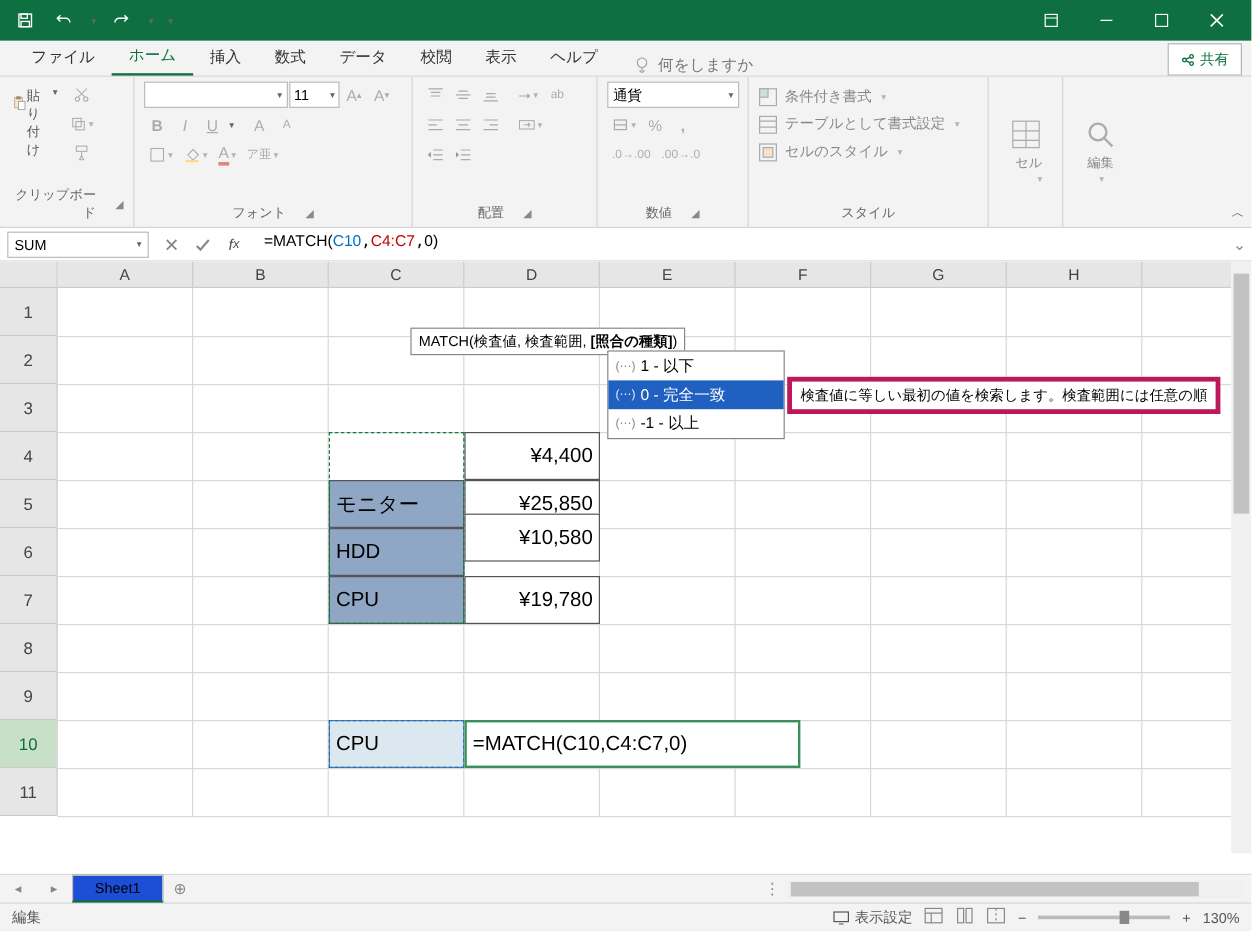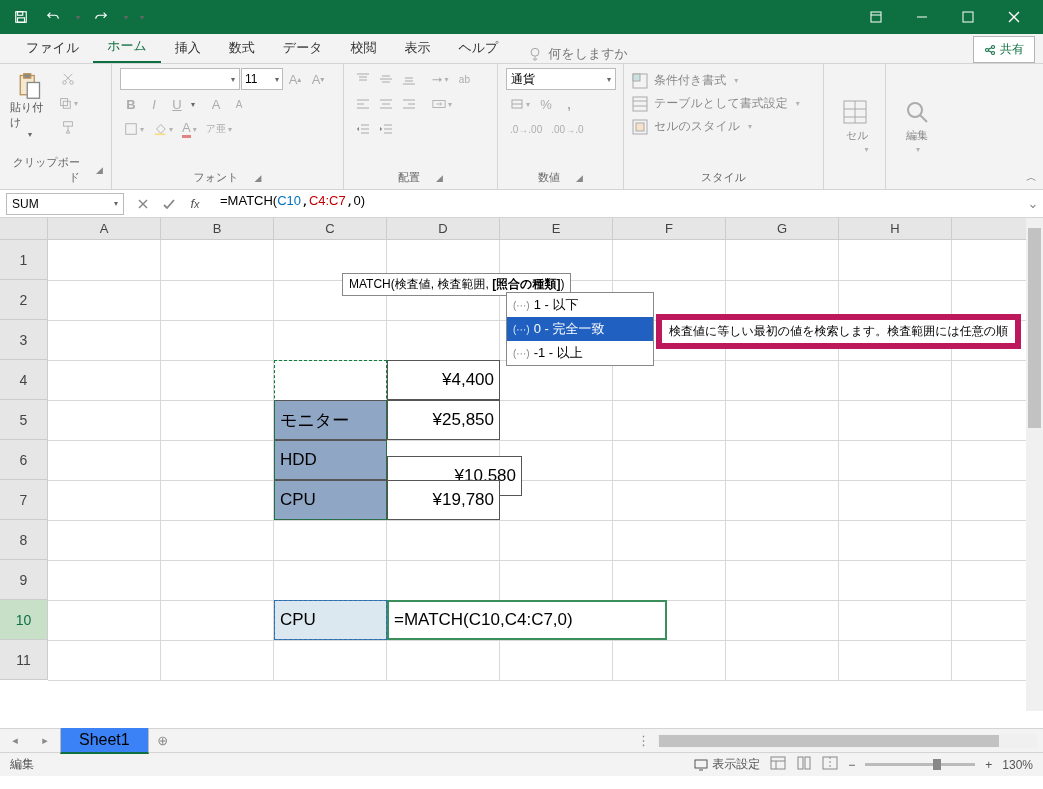--- a/index.html
+++ b/index.html
@@ -20,21 +20,21 @@
 .rgroup-body{flex:1;display:flex;gap:4px;align-items:flex-start}
 .rgroup-label{text-align:right;font-size:11px;color:#666;padding:2px 0;display:flex;justify-content:center;align-items:center;gap:16px}
 .rlauncher{font-size:9px;color:#888}
 .rbtn{padding:3px 4px;display:flex;align-items:center;justify-content:center;min-width:22px;height:22px;color:#555}
 .rbtn svg{width:14px;height:14px}
 .rbtn.disabled{opacity:.45}
 .rvstack{display:flex;flex-direction:column;gap:2px}
 .rhstack{display:flex;gap:1px;align-items:center}
 .font-combo{width:120px;height:22px;border:1px solid #bbb;background:#fff;font-size:12px;padding:0 4px;display:flex;align-items:center;justify-content:space-between}
 .size-combo{width:42px;height:22px;border:1px solid #bbb;background:#fff;font-size:12px;padding:0 3px;display:flex;align-items:center;justify-content:space-between}
-.paste-big{width:42px;display:flex;flex-direction:column;align-items:center;padding:4px 2px}
+.paste-big{width:42px;display:flex;flex-direction:row;align-items:flex-start;padding:4px 2px}
 .paste-big svg{width:28px;height:28px}
 .carrot{font-size:8px;color:#666;margin-left:2px}
 .collapse-ribbon{position:absolute;right:6px;bottom:4px;font-size:11px;color:#666}
 .formula-bar{height:28px;display:flex;align-items:center;border-bottom:1px solid #d4d4d4;background:#fff}
 .namebox{width:118px;height:22px;margin-left:6px;border:1px solid #bbb;display:flex;align-items:center;padding:0 5px;font-size:12px;justify-content:space-between}
 .fb-icons{display:flex;align-items:center;gap:0;margin-left:6px}
 .fb-ic{width:26px;height:22px;display:flex;align-items:center;justify-content:center;color:#888}
 .fb-input{flex:1;height:22px;border:none;padding:0 8px;font-size:13px;font-family:Consolas,monospace;outline:none;margin-left:4px}
 .grid-area{position:relative;height:510px;background:#fff;overflow:hidden}
 .colheads{position:absolute;top:0;left:48px;right:17px;height:22px;display:flex;background:#e6e6e6;border-bottom:1px solid #ccc}
@@ -48,34 +48,34 @@
 .cell.header-green{background:#9cc284;border:1px solid #555}
 .cell.blue-cell{background:#8fa6c5;border:1px solid #555}
 .cell.white-cell{background:#fff;border:1px solid #555;justify-content:flex-end}
 .marching{position:absolute;border:1.5px dashed #0e7c3a;pointer-events:none}
 .lightblue{background:#dbe8ef}
 .active-cell{position:absolute;border:2px solid #3b8f5a;background:#fff}
 .vscroll{position:absolute;top:0;right:0;width:17px;bottom:17px;background:#f0f0f0}
 .vthumb{position:absolute;top:10px;left:2px;right:2px;height:200px;background:#c2c2c2}
 .sheet-tabs{height:24px;display:flex;align-items:center;background:#f3f3f3;border-top:1px solid #d4d4d4}
 .st-nav{width:30px;text-align:center;color:#888;font-size:11px}
-.st-tab{padding:3px 18px;background:#3b82f6;border:1px solid #bbb;border-bottom:2px solid #0e7041;font-size:16px}
+.st-tab{padding:3px 18px;background:#1d4ed8;border:1px solid #bbb;border-bottom:2px solid #0e7041;font-size:12px}
 .st-add{width:28px;text-align:center;color:#888}
 .statusbar{height:24px;background:#f3f3f3;border-top:1px solid #d4d4d4;display:flex;align-items:center;padding:0 10px;font-size:12px;color:#555}
 .sb-right{margin-left:auto;display:flex;align-items:center;gap:10px}
 .zoom-slider{width:110px;height:3px;background:#bbb;position:relative}
 .zoom-thumb{position:absolute;top:-4px;left:68px;width:8px;height:11px;background:#888}
 .tip-sig{position:absolute;top:273px;left:342px;padding:2px 6px;background:#fff;border:1px solid #888;font-size:12px;z-index:99;white-space:nowrap}
 .tip-sig b{font-weight:bold}
 .opt-list{position:absolute;top:292px;left:506px;width:148px;background:#fff;border:1px solid #888;z-index:100}
 .opt{padding:3px 6px;display:flex;align-items:center;gap:4px;font-size:13px}
 .opt.sel{background:#2060c0;color:#fff}
 .opt-ic{font-size:10px;color:#888}
 .opt.sel .opt-ic{color:#dfe9f7}
-.tip-desc{position:absolute;top:314px;left:656px;background:#fff;border:6px solid #be185d;padding:3px 7px;font-size:12px;z-index:100;white-space:nowrap}
+.tip-desc{position:absolute;top:314px;left:656px;background:#fff;border:4px solid #be185d;padding:3px 7px;font-size:12px;z-index:100;white-space:nowrap}
 .f-blue{color:#0070c0}
 .f-red{color:#c00000}
 .tell-me{display:flex;align-items:center;gap:6px;color:#777;margin-left:16px}
 </style>
 </head>
 <body>
 
 <div class="titlebar">
   <div class="tb-left">
     <div class="tb-btn">
@@ -505,21 +505,21 @@
     <div style="position:absolute;left:0;right:0;top:280px;border-top:1px solid #d8d8d8"></div>
     <div style="position:absolute;left:0;right:0;top:320px;border-top:1px solid #d8d8d8"></div>
     <div style="position:absolute;left:0;right:0;top:360px;border-top:1px solid #d8d8d8"></div>
     <div style="position:absolute;left:0;right:0;top:400px;border-top:1px solid #d8d8d8"></div>
     <div style="position:absolute;left:0;right:0;top:440px;border-top:1px solid #d8d8d8"></div>
 
     <div class="cell white-cell" style="left:339px;top:120px;width:113px">¥4,400</div>
     <div class="cell blue-cell" style="left:226px;top:160px;width:113px">モニター</div>
     <div class="cell white-cell" style="left:339px;top:160px;width:113px">¥25,850</div>
     <div class="cell blue-cell" style="left:226px;top:200px;width:113px">HDD</div>
-    <div class="cell white-cell" style="left:339px;top:216px;width:135px">¥10,580</div>
+    <div class="cell white-cell" style="left:339px;top:188px;width:113px">¥10,580</div>
     <div class="cell blue-cell" style="left:226px;top:240px;width:113px">CPU</div>
     <div class="cell white-cell" style="left:339px;top:240px;width:113px">¥19,780</div>
 
     <div class="cell lightblue" style="left:226px;top:360px;width:113px;border:1px solid #4a80b8">CPU</div>
 
     <div class="marching" style="left:226px;top:120px;width:113px;height:160px"></div>
 
     <div class="marching" style="left:226px;top:360px;width:113px;height:40px;border-color:#2c6cb0"></div>
 
     <div class="active-cell" style="left:339px;top:360px;width:280px;height:40px;padding:0 5px;display:flex;align-items:center;font-size:17px">

